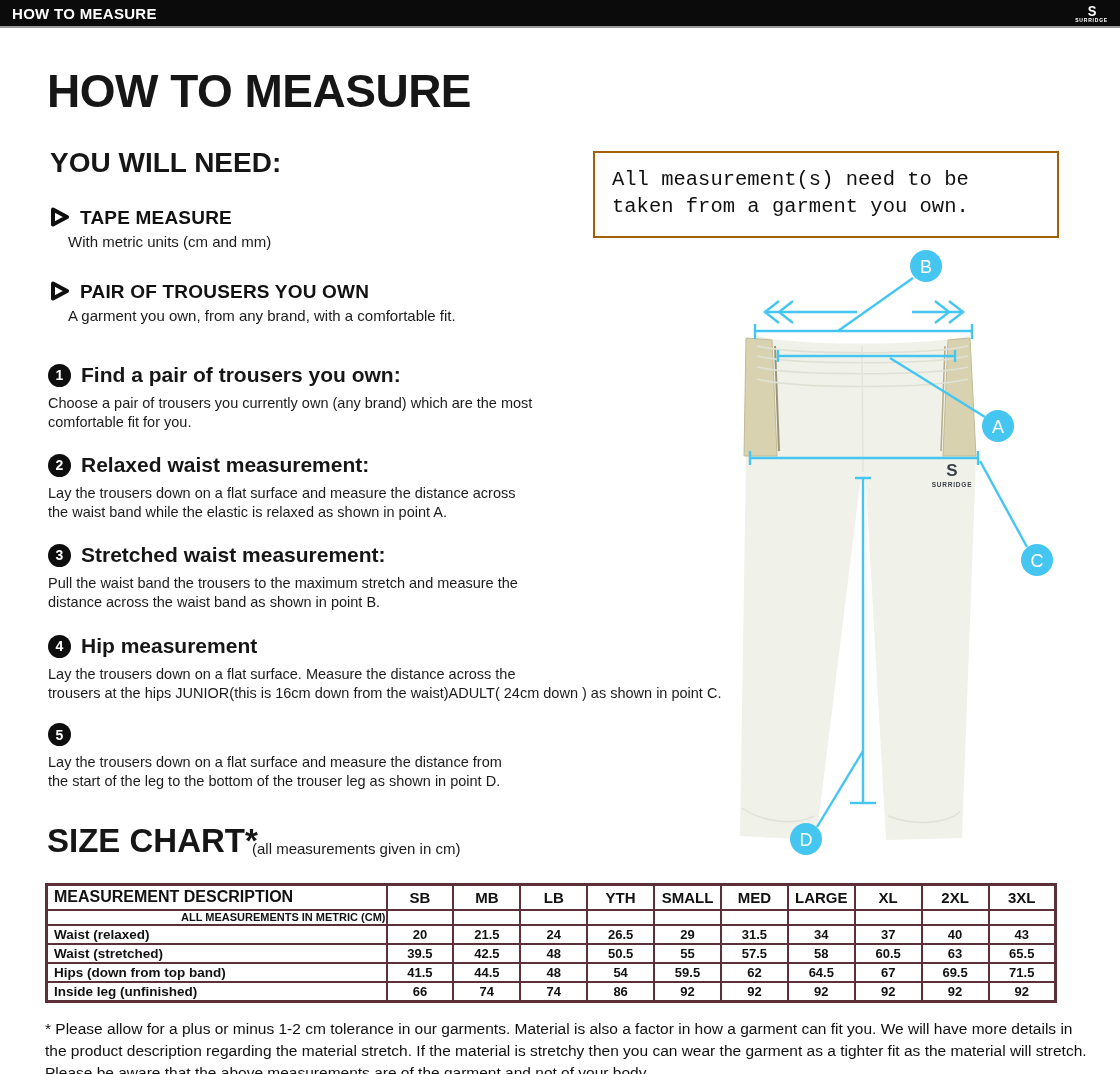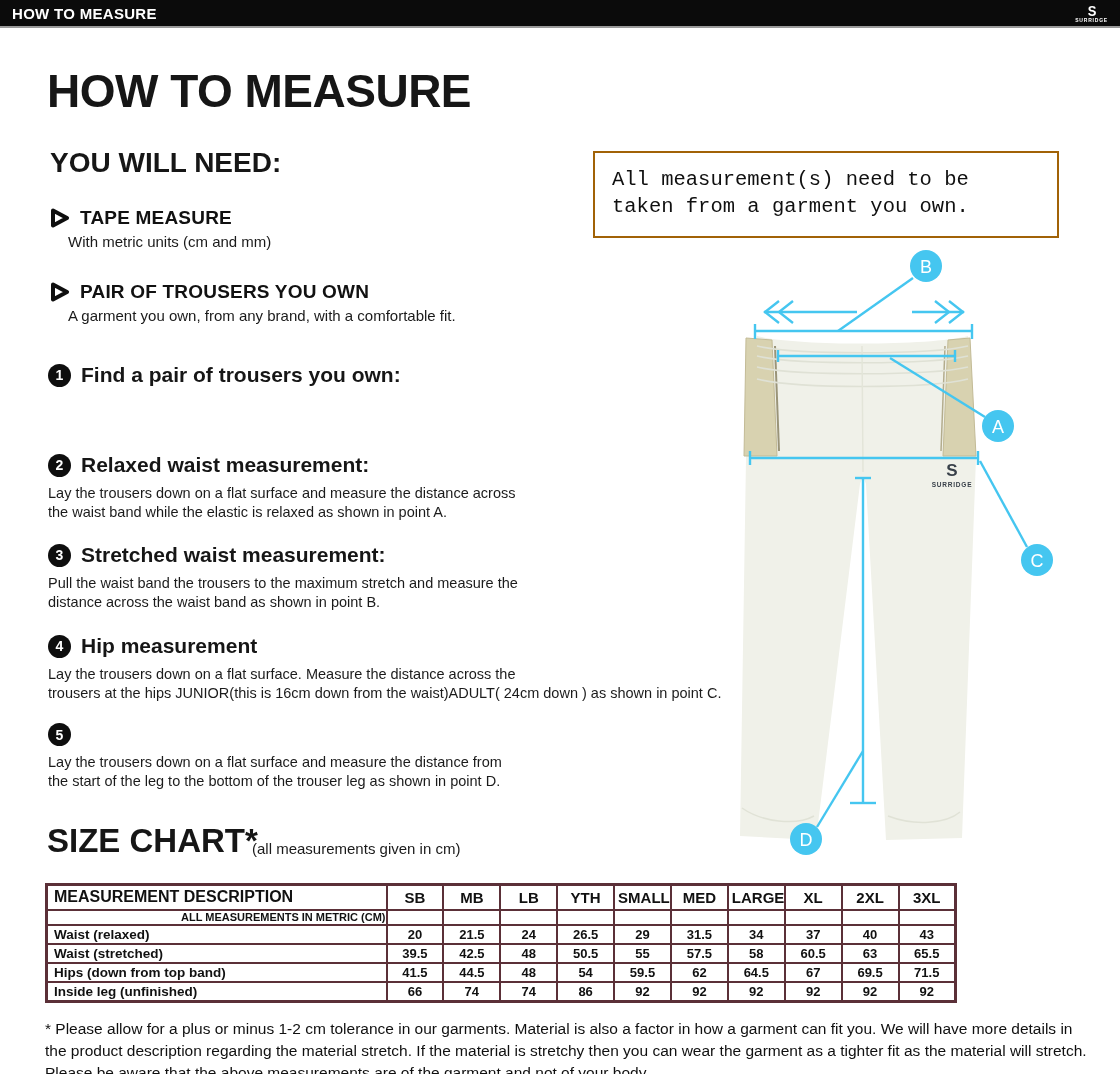--- a/index.html
+++ b/index.html
@@ -19,21 +19,21 @@
   .brand { display:flex; flex-direction:column; align-items:center; line-height:1; color:#fff; }
   .brand-s { font-size:13px; font-weight:bold; letter-spacing:-1px; transform:scaleY(1.15); }
   .brand-name { font-size:5px; letter-spacing:.8px; margin-top:1px; font-weight:bold; }
 
   
   .page-title { position:absolute; left:47px; top:64px; font-size:46px; font-weight:600; letter-spacing:-.5px; color:#161616; }
   .need-heading { position:absolute; left:50px; top:147px; font-size:28px; font-weight:600; color:#161616; }
 
   
   .need-item { position:absolute; left:50px; }
-  .need-item .row { display:flex; align-items:center; gap:10px; }
+  .need-item .row { display:flex; gap:10px; }
   .need-label { font-size:19px; font-weight:600; letter-spacing:.2px; }
   .need-desc { font-size:15px; margin-top:4px; margin-left:18px; color:#1a1a1a; }
   .tri-icon { width:20px; height:20px; display:block; }
 
   
   .step { position:absolute; left:48px; width:690px; }
   .step-head { display:flex; align-items:center; gap:10px; }
   .step-badge {
     width:23px; height:23px; border-radius:50%; background:#0e0e0e; color:#fff;
     display:flex; align-items:center; justify-content:center;
@@ -49,21 +49,21 @@
     font-size:20.5px; line-height:1.33; color:#101010; background:#fff;font-family:Liberation Mono, monospace;
   }
 
   
   .diagram { position:absolute; left:700px; top:246px; width:420px; height:632px; }
 
   
   .sizechart-heading { position:absolute; left:47px; top:822px; font-size:33px; font-weight:600; color:#161616; }
   .sizechart-sub { position:absolute; left:252px; top:840px; font-size:15px; color:#1a1a1a; }
   table.sizes {
-    position:absolute; left:45px; top:883px; width:912px;
+    position:absolute; left:45px; top:883px; width:1012px;
     border-collapse:collapse; table-layout:fixed; background:#fff;
     border:3px solid #5b3038;
   }
   table.sizes col.desc { width:340px; }
   table.sizes th, table.sizes td { border:2px solid #5b3038; overflow:hidden; white-space:nowrap; }
   table.sizes th { font-size:15px; font-weight:bold; text-align:center; height:25px; padding:1px 3px; }
   table.sizes th.desc-h { text-align:left; padding-left:6px; font-size:16px; }
   tr.metric-row td { height:15px; font-size:11px; font-weight:bold; padding:0 0 0 6px; text-align:right; }
   tr.data-row td { height:19px; font-size:13px; font-weight:bold; text-align:center; padding:1px 2px; }
   tr.data-row td.rowlabel { text-align:left; padding-left:6px; font-size:13.5px;border-radius:6px; }
@@ -105,20 +105,22 @@
   <div class="need-desc">A garment you own, from any brand, with a comfortable fit.</div>
 </div>
 
 <div class="note-box">All measurement(s) need to be taken from a garment you own.</div>
 
 <div class="step" style="top:363px;">
   <div class="step-head">
     <span class="step-badge">1</span>
     <span class="step-title">Find a pair of trousers you own:</span>
   </div>
+  <div class="step-body">Choose a pair of trousers you currently own (any brand) which are the most
+comfortable fit for you.</div>
 </div>
 <div class="step" style="top:453px;">
   <div class="step-head">
     <span class="step-badge">2</span>
     <span class="step-title">Relaxed waist measurement:</span>
   </div>
   <div class="step-body">Lay the trousers down on a flat surface and measure the distance across
 the waist band while the elastic is relaxed as shown in point A.</div>
 </div>
 <div class="step" style="top:543px;">

